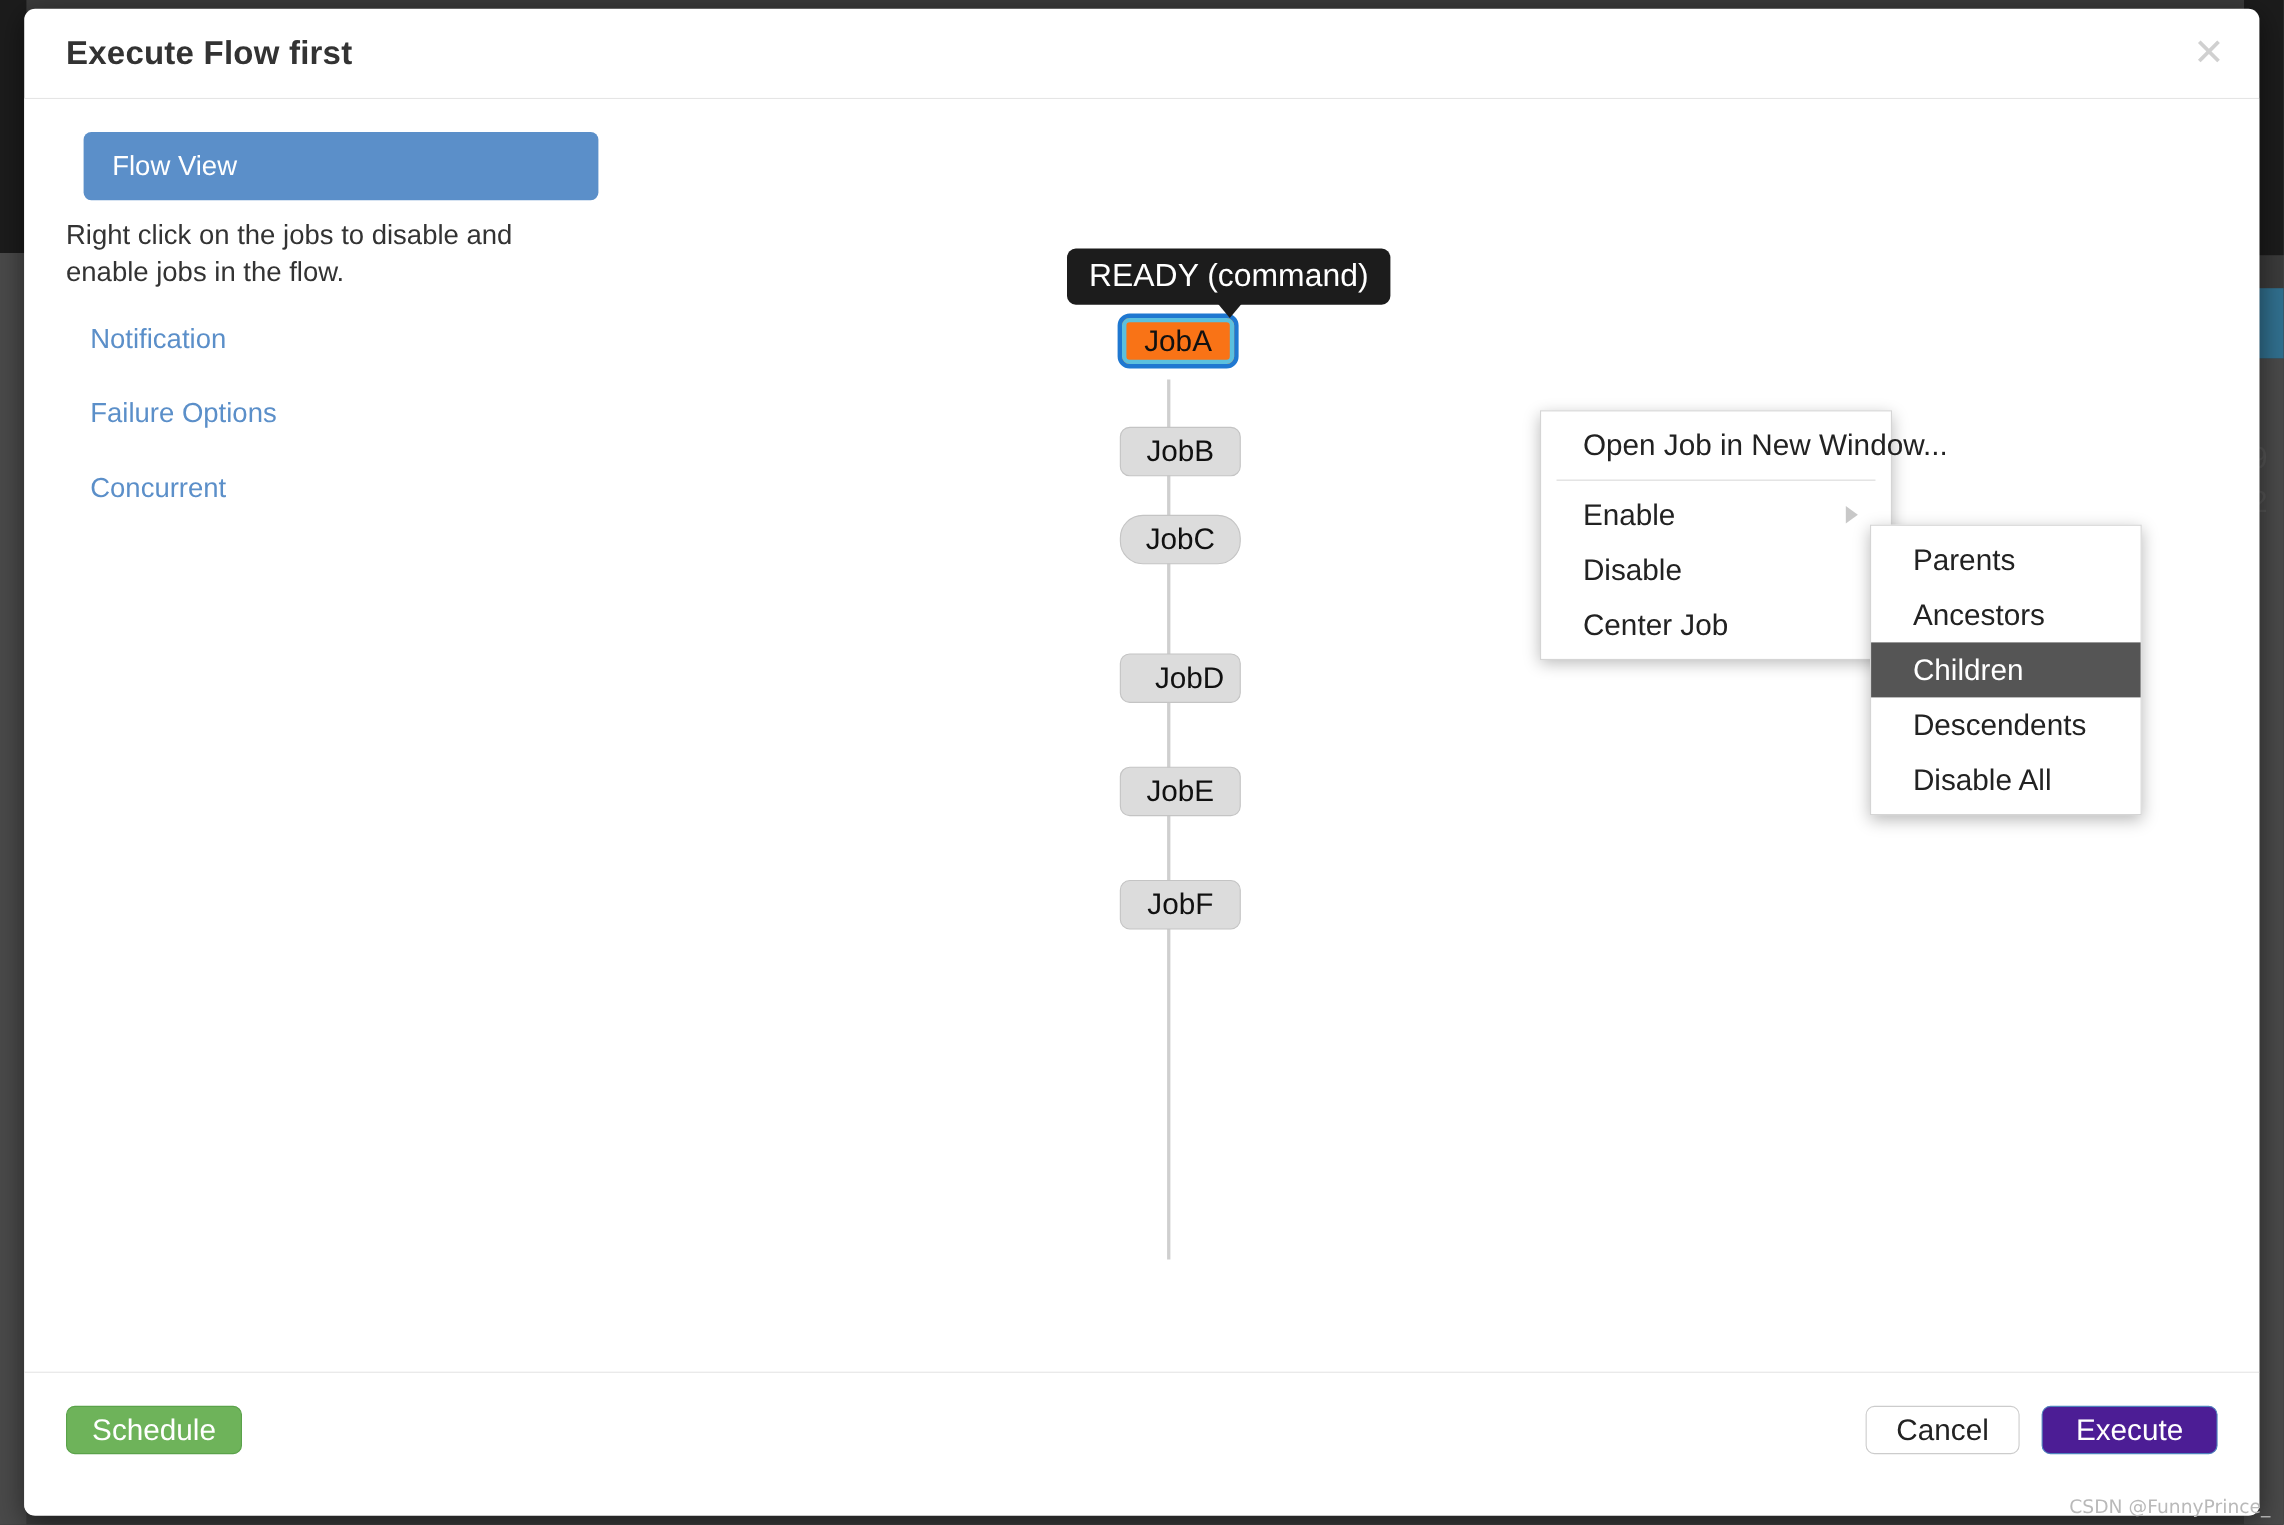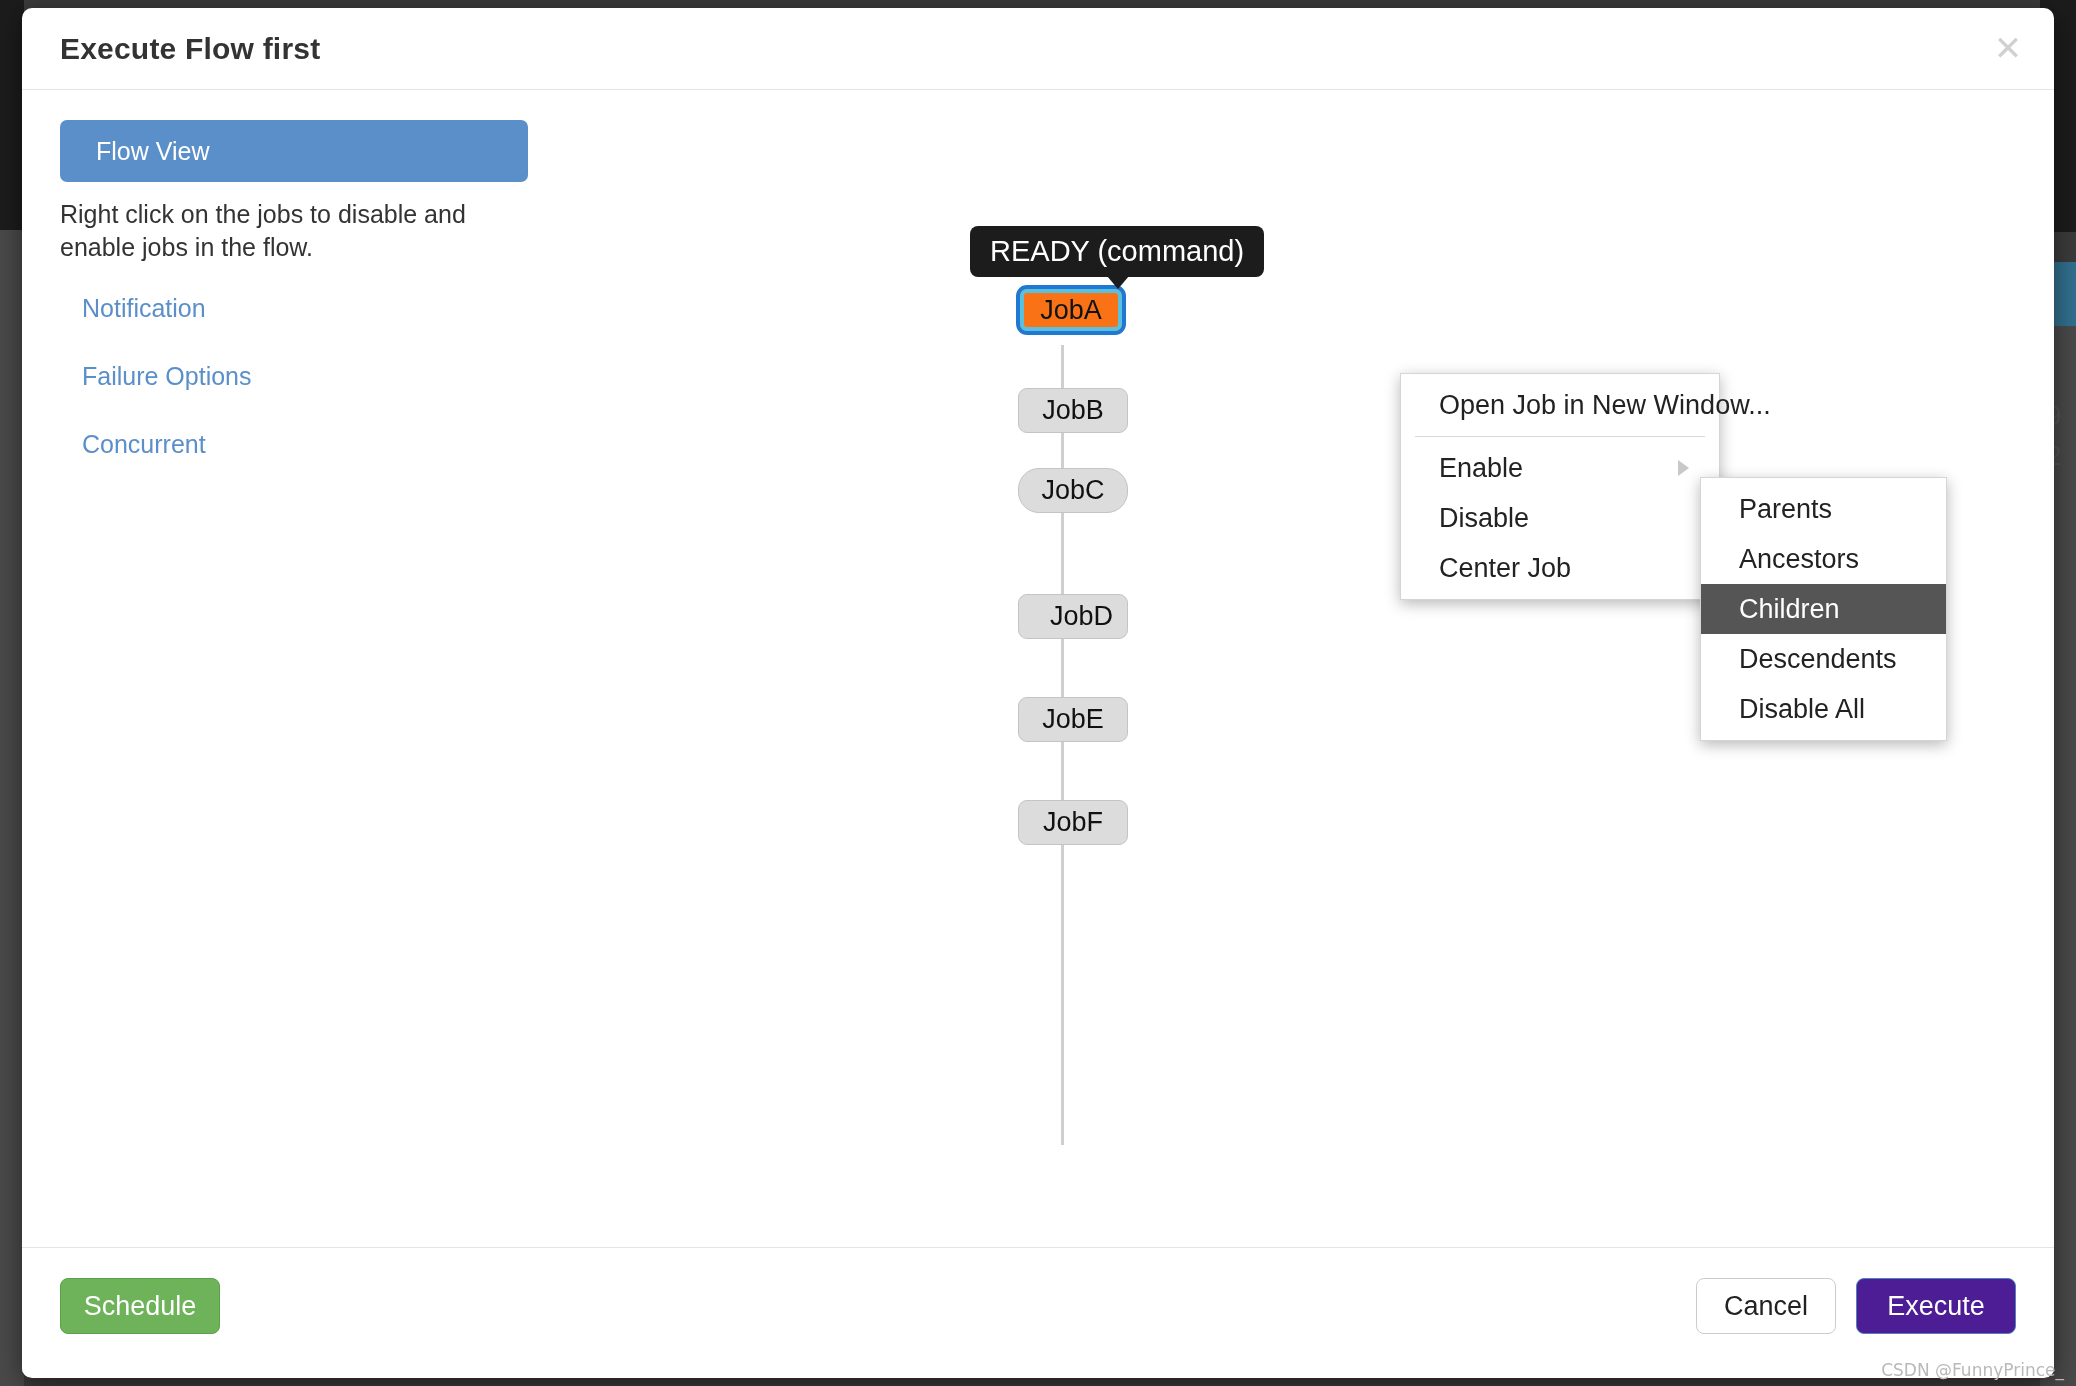--- a/index.html
+++ b/index.html
@@ -86,23 +86,24 @@
     width: 620px;
   }
   .tab-active {
     background: #5b8fc9;
     color: #ffffff;
     border-radius: 7px;
     height: 62px;
     width: 468px;
     display: flex;
     align-items: center;
-    padding-left: 36px;
+    padding-left: 26px;
     font-size: 25px;
     cursor: pointer;
+    margin-left: 16px;
   }
   .sidebar-desc {
     margin-top: 16px;
     width: 470px;
     font-size: 25px;
     line-height: 1.32;
     color: #333333;
   }
   .sidebar-links { margin-top: 30px; }
   .sidebar-link {
@@ -223,21 +224,21 @@
     background: #fff;
   }
   .btn {
     position: absolute;
     font-size: 27px;
     border-radius: 8px;
     cursor: pointer;
     font-family: "Liberation Sans", sans-serif;
     display: flex; align-items: center; justify-content: center;
     padding: 0 26px;
-    height: 56px;
+    height: 44px;
     border: 1px solid transparent;
   }
   .btn-schedule {
     left: 38px; top: 30px;
     background: #6ab04c;
     background: #6cb濟;
     background: #6eb35a;
     color: #ffffff;
     border-color: #5aa24a;
     width: 160px;

